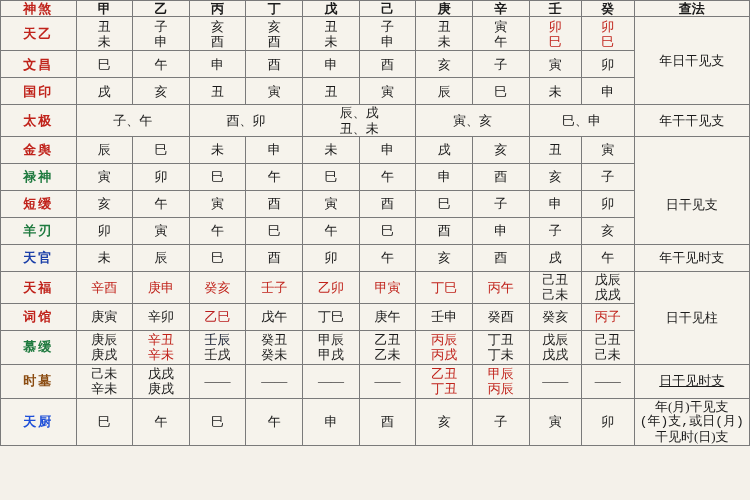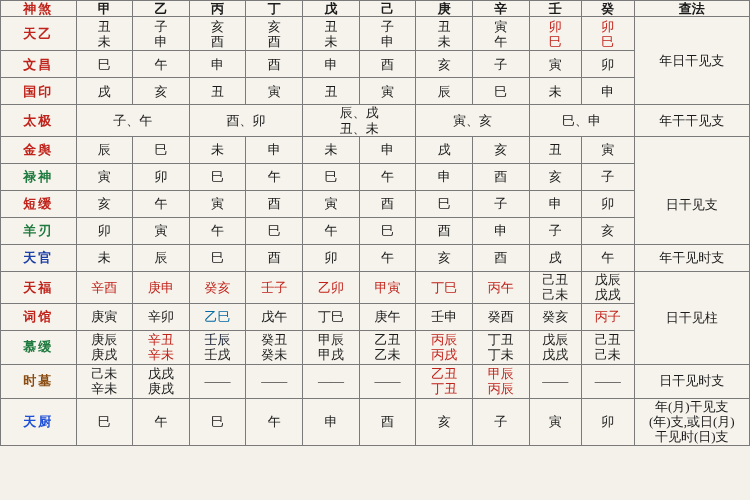--- a/index.html
+++ b/index.html
@@ -740,21 +740,21 @@
               <span style="color: rgb(27, 27, 27);">庚寅</span>
             </div>
           </td>
           <td colspan="1" style="height: 26px;">
             <div class="stack">
               <span style="color: rgb(27, 27, 27);">辛卯</span>
             </div>
           </td>
           <td colspan="1" style="height: 26px;">
             <div class="stack">
-              <span style="color: #0369a1;">乙巳</span>
+              <span style="color: #b91c1c;">乙巳</span>
             </div>
           </td>
           <td colspan="1" style="height: 26px;">
             <div class="stack">
               <span style="color: rgb(27, 27, 27);">戊午</span>
             </div>
           </td>
           <td colspan="1" style="height: 26px;">
             <div class="stack">
               <span style="color: rgb(27, 27, 27);">丁巳</span>
@@ -908,21 +908,21 @@
               <span style="color: rgb(27, 27, 27);">——</span>
             </div>
           </td>
           <td colspan="1" style="height: 33px;">
             <div class="stack">
               <span style="color: rgb(27, 27, 27);">——</span>
             </div>
           </td>
           <td class="notes" rowspan="1">
             <div class="stack">
-              <span style="color: rgb(27, 27, 27);">日干见时支</span>
+              <span style="color: rgb(27, 27, 27); text-decoration: underline;">日干见时支</span>
             </div>
           </td>
         </tr>
         <tr>
           <td class="rowlabel" style="height: 26px;">
             <div class="stack">
               <span style="color: #1d4ed8;">天厨</span>
             </div>
           </td>
           <td colspan="1" style="height: 26px;">
@@ -971,20 +971,20 @@
             </div>
           </td>
           <td colspan="1" style="height: 26px;">
             <div class="stack">
               <span style="color: rgb(27, 27, 27);">卯</span>
             </div>
           </td>
           <td class="notes" rowspan="1">
             <div class="stack">
               <span style="color: rgb(27, 27, 27);">年(月)干见支</span>
-              <span style="color: rgb(27, 27, 27);">(年)支,或日(月)</span>
+              <span style="color: rgb(27, 27, 27); font-family: Liberation Mono, monospace;">(年)支,或日(月)</span>
               <span style="color: rgb(27, 27, 27);">干见时(日)支</span>
             </div>
           </td>
         </tr>
       </tbody>
   </table>
 </div>
 
 </body></html>

